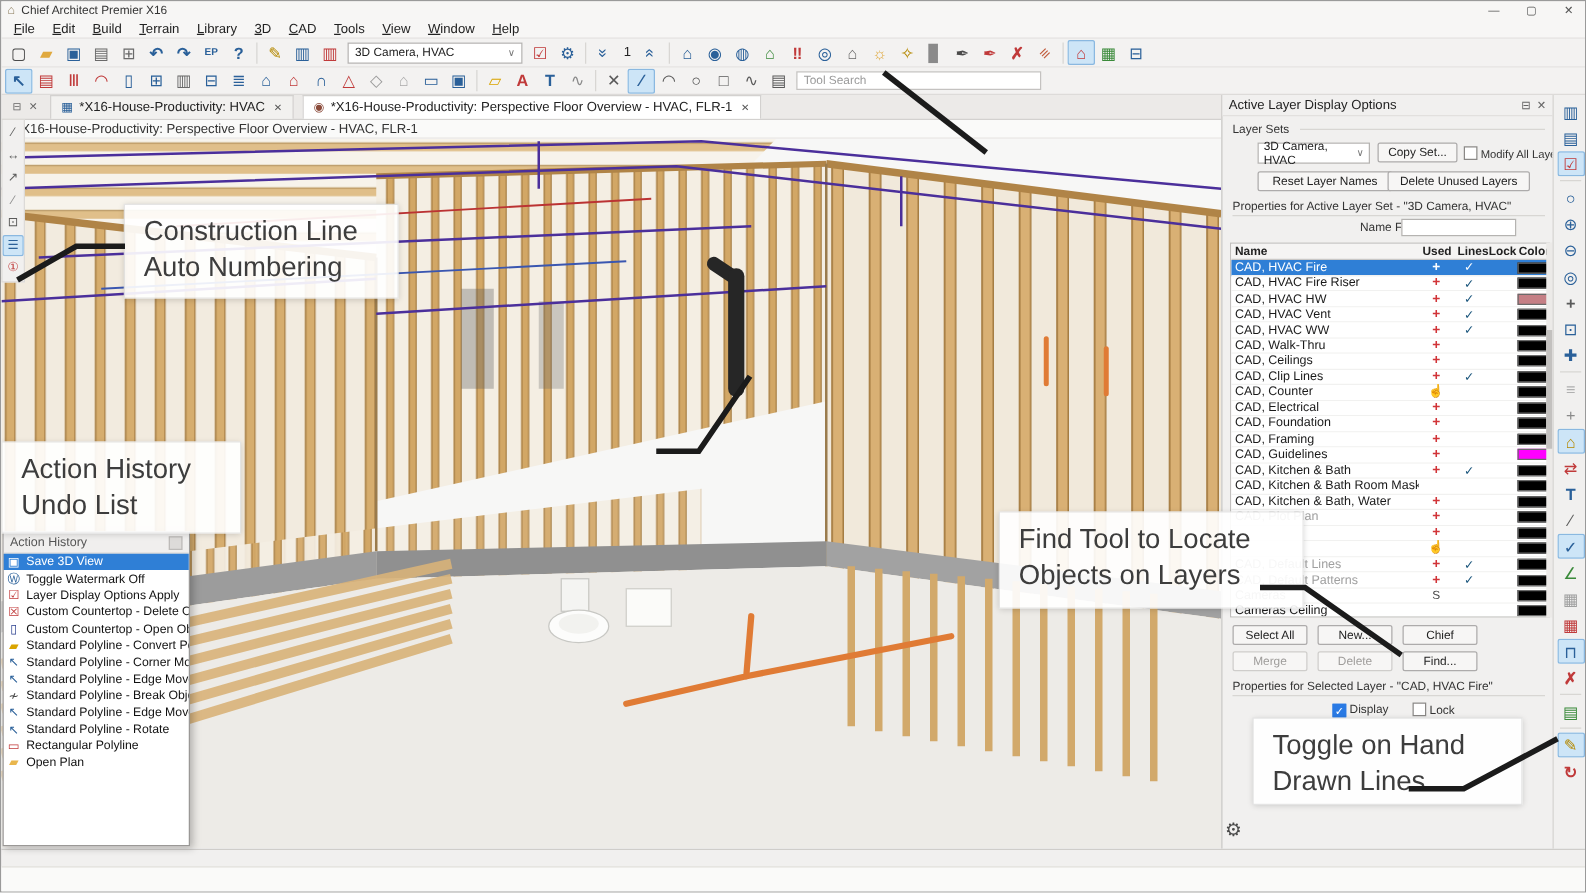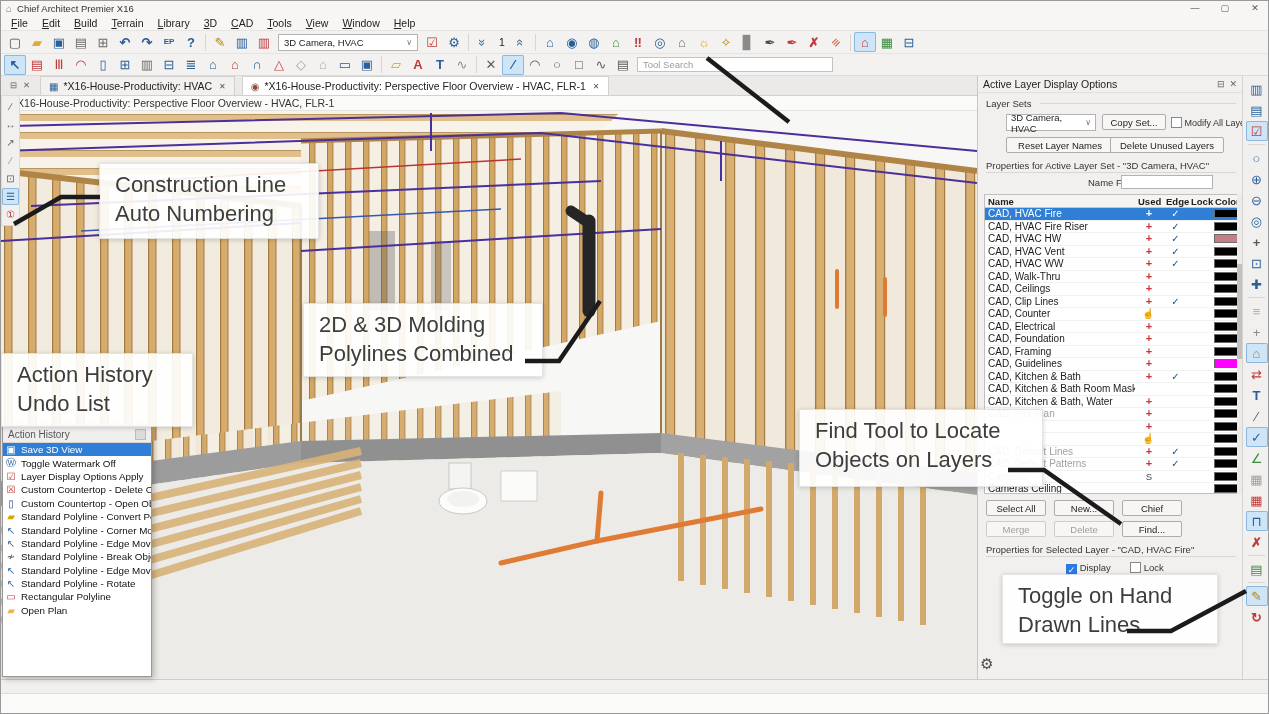--- a/index.html
+++ b/index.html
@@ -572,21 +572,21 @@
     <span class="grp-label" style="top:84px;">Properties for Active Layer Set - "3D Camera, HVAC"</span>
     <span class="grp-rule" style="left:8px;top:96px;width:250px;"></span>
 
     <span class="plabel" style="left:88px;top:101px;padding-left:22px;">Name Filter:</span>
     <span class="pinput" style="left:143px;top:99px;width:92px;"></span>
 
     <div class="ltable">
       <div class="lhead">
         <span>Name</span>
         <span>Used</span>
-        <span>Edge</span>
+        <span>Lines</span>
         <span>Lock</span>
         <span>Color</span>
       </div>
       <div id="layer-rows">
           <div class="lrow selected">
             <span class="nm">CAD, HVAC Fire</span>
             <span class="used">+</span>
             <span class="disp">✓</span>
             <span class="disp"></span>
             <span>
@@ -898,22 +898,20 @@
   <span class="gear">⚙</span>
 
   <div class="statusbar">
       <div class="inner"></div>
     </div>
 
   <div class="callout" id="co-construction">Construction Line
 Auto Numbering</div>
   <div class="callout" id="co-action-history">Action History
 Undo List</div>
-  <div class="callout" id="co-molding">2D &amp; 3D Molding
-Polylines Combined</div>
   <div class="callout" id="co-find-tool">Find Tool to Locate
 Objects on Layers</div>
   <div class="callout" id="co-hand-drawn">Toggle on Hand
 Drawn Lines</div>
 
   <svg class="lines-overlay" width="1269" height="714">
     <g fill="none" stroke="#1b1b1b" stroke-width="4.5">
       <polyline points="706,57 788,121"></polyline>
       <polyline points="99,196 60,196 13,223"></polyline>
       <polyline points="524,360 558,360 599,300"></polyline>

